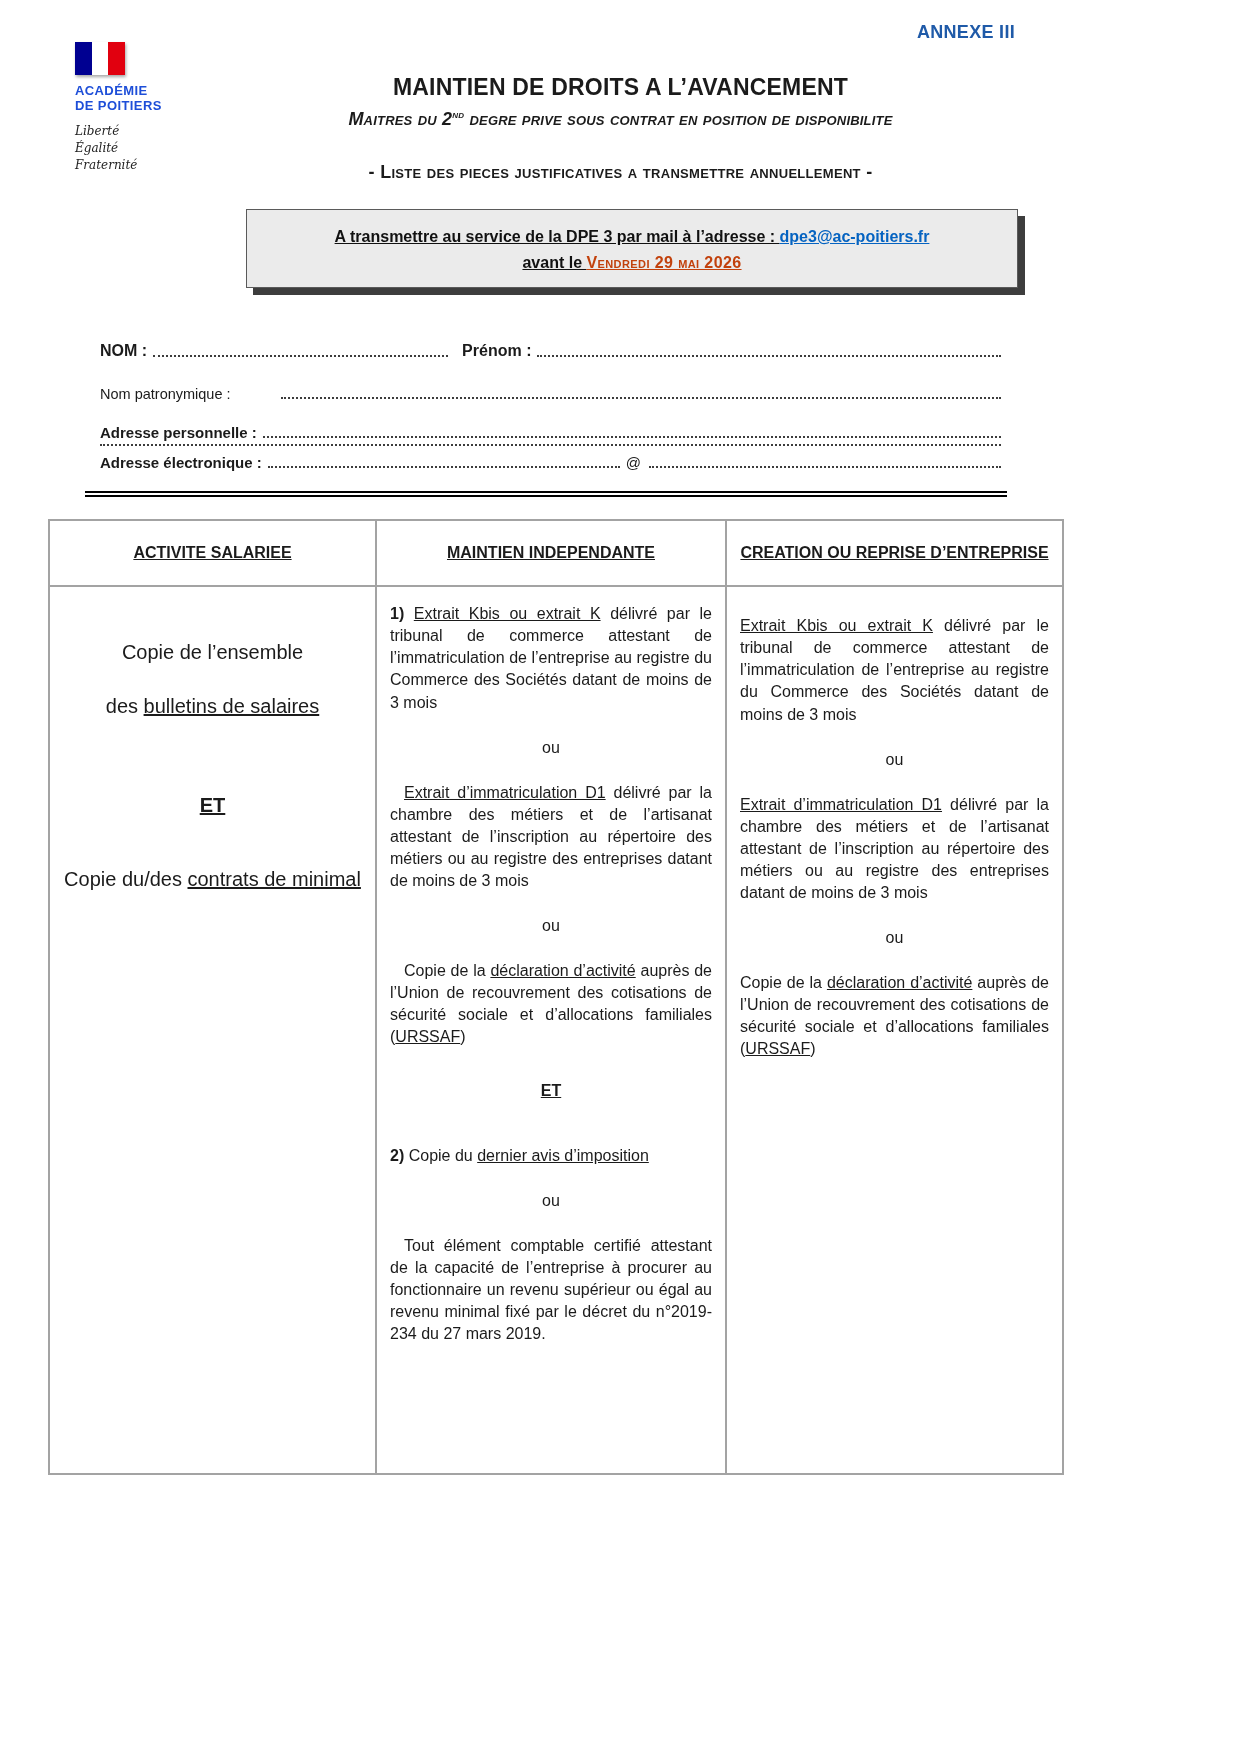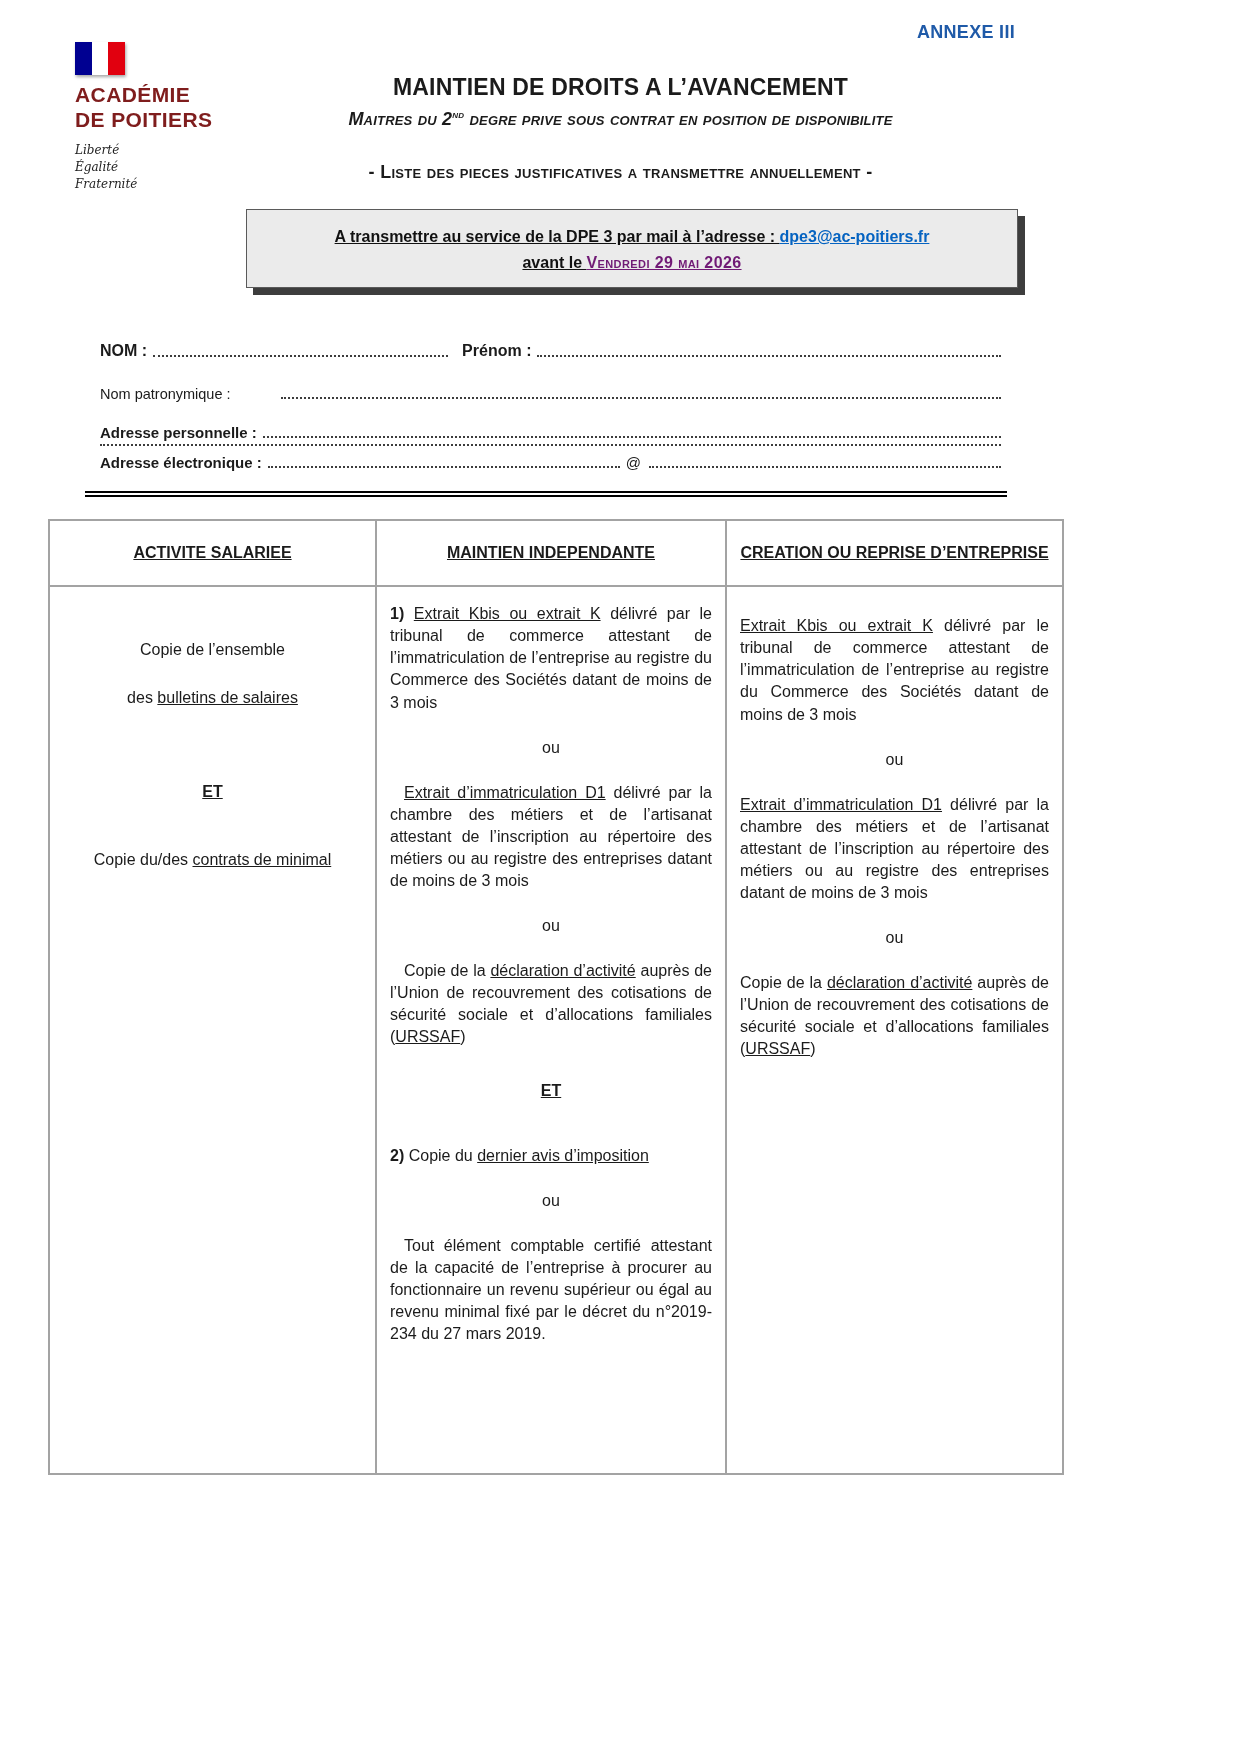--- a/index.html
+++ b/index.html
@@ -17,39 +17,39 @@
   .annexe {
     position:absolute; top:22px; right:226px;
     font-size:18px; font-weight:bold; color:#1f5aa8; letter-spacing:.3px;
   }
 
   
   .logo { position:absolute; left:75px; top:42px; width:170px; }
   .flag { width:50px; height:33px; display:flex; box-shadow:1px 2px 3px rgba(0,0,0,.35); }
   .flag > div { flex:1; }
   .fb { background:#000091; } .fw { background:#ffffff; } .fr { background:#e1000f; }
-  .logo-name { margin-top:8px; font-weight:bold; font-size:21px; line-height:1.18; color:#7f1d1d; letter-spacing:.4px; }
+  .logo-name { margin-top:8px; font-weight:bold; font-size:13px; line-height:1.18; color:#1d4ed8; letter-spacing:.4px; }
   .motto { margin-top:9px; font-family:"DejaVu Serif", serif; font-style:italic; font-size:12px; line-height:1.45; color:#222; }
 
   
   .title-block { padding-top:74px; text-align:center; }
   .doc-title { font-size:23px; font-weight:bold; letter-spacing:.2px; }
   .doc-subtitle { margin-top:7px; font-size:18px; font-weight:bold; font-style:italic; font-variant:small-caps; letter-spacing:.2px; }
   .liste-line { margin-top:32px; font-size:18px; font-weight:bold; font-variant:small-caps; letter-spacing:.3px; }
 
   
   .notice-box {
     margin:26px 0 0 246px; width:772px;
     background:#ebebeb; border:1px solid #5a5a5a;
     box-shadow:7px 7px 0 #3d3d3d;
     padding:14px 10px 12px; text-align:center;
   }
   .notice-line { font-size:16px; font-weight:bold; line-height:1.6; color:#111; }
   a.email { color:#0563c1; cursor:pointer; }
-  .deadline { color:#701a75; font-variant:small-caps; letter-spacing:.4px; }
+  .deadline { color:#c2410c; font-variant:small-caps; letter-spacing:.4px; }
 
   
   .form-section { margin:54px 136px 0 100px; width:905px; }
   .field-row { display:flex; align-items:flex-end; }
   .row-nom  { margin-bottom:26px; }
   .row-patro{ margin-bottom:22px;gap:44px; }
   .row-adr  { margin-bottom:3px; }
   .row-cont { margin-bottom:5px; }
   .label-bold { font-weight:bold; font-size:16px; white-space:nowrap; }
   .label-bold-sm { font-weight:bold; font-size:15px; white-space:nowrap; }
@@ -64,21 +64,21 @@
   }
 
   
   .doc-table { margin:22px 0 0 48px; width:1014px; border-collapse:collapse; table-layout:fixed; }
   .w1 { width:327px; } .w2 { width:350px; } .w3 { width:337px; }
   .doc-table th, .doc-table td { border:2px solid #a3a3a3; }
   .doc-table th { font-size:16px; font-weight:bold; text-align:center; padding:23px 4px; }
   td.cell { vertical-align:top; padding:16px 13px; font-size:16px; line-height:1.38; height:888px; }
   td.c1 { text-align:center; }
   td.c2, td.c3 { text-align:justify; }
-  td.c1 p { font-size:16px; }
+  td.c1 p { font-size:20px; }
   .c1-p1 { margin-top:36px; }
   .c1-p2 { margin-top:26px; }
   .c1-et { margin-top:72px; font-weight:bold; text-decoration:underline; }
   .c1-p4 { margin-top:46px; }
   .blk { margin:0; }
   .ind { text-indent:14px; }
   .ou { text-align:center; margin:23px 0; text-indent:0; }
   .et-line { text-align:center; margin:32px 0 42px; font-weight:bold; text-decoration:underline; }
   .first-c3 { margin-top:12px; }
 </style>

